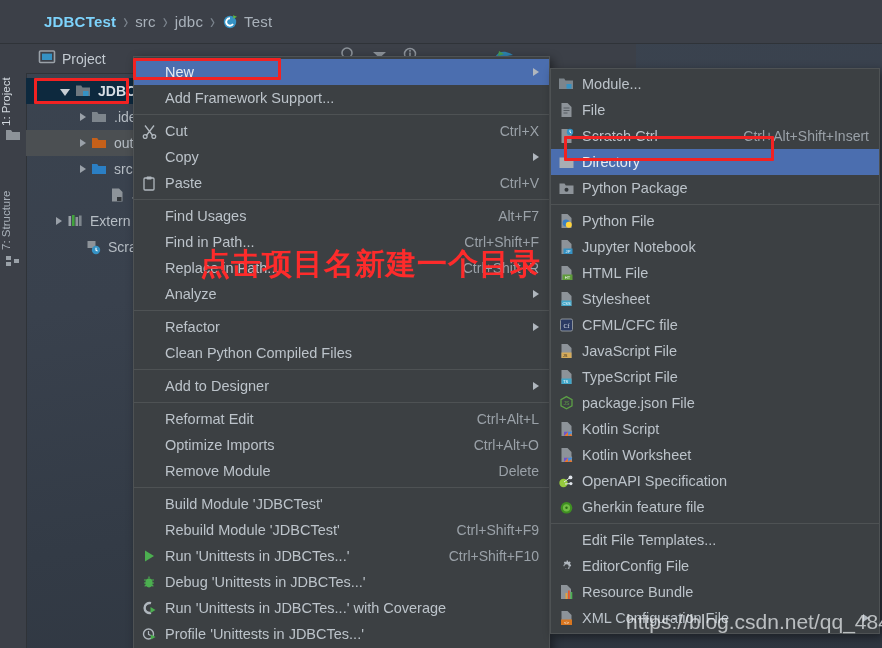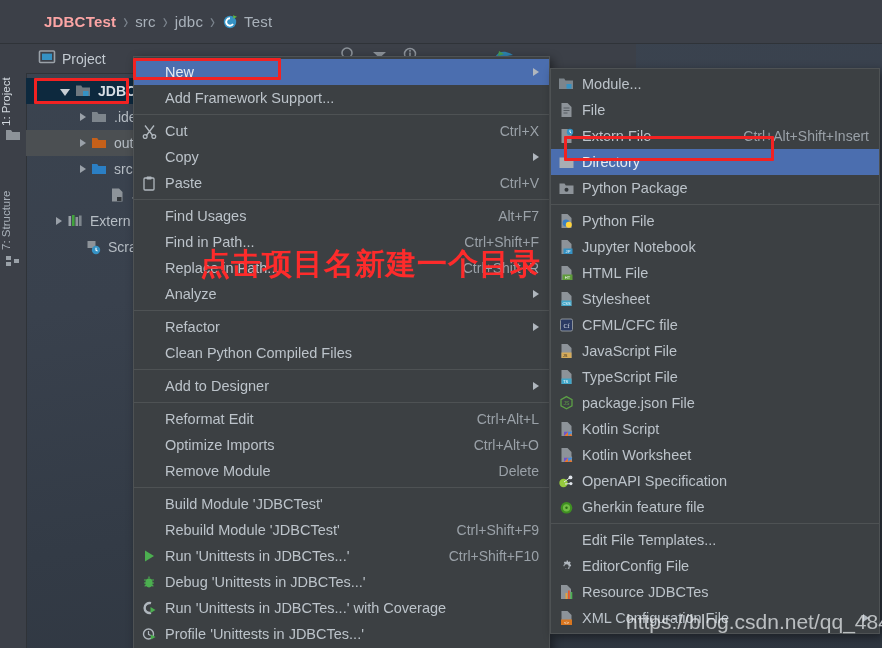--- a/index.html
+++ b/index.html
@@ -21,21 +21,21 @@
     width: 882px; height: 44px;
     background: #3c4048;
     display: flex; align-items: center;
     padding-left: 44px;
     box-sizing: border-box;
     border-bottom: 1px solid #2f3338;
   }
   .crumb {
     font-size: 15px; color: #a9b1ba; letter-spacing: .2px;
   }
-  .crumb.bold { color: #fca5a5; font-weight: bold; text-align: right; }
+  .crumb.bold { color: #7dd3fc; font-weight: bold; text-align: right; }
   .crumb-sep {
     color: #7a828c; font-size: 15px; margin: 0 7px; transform: scaleY(1.45);
     display: inline-block;
   }
   .crumb-icon { margin-right: 5px; display: inline-flex; vertical-align: middle; }
 
   
   .left-strip {
     position: absolute; left: 0; top: 44px;
     width: 26px; height: 604px;
@@ -504,21 +504,21 @@
     </div>
 
     <div class="mi">
       <span class="mi-icon">
         <svg width="15" height="16" viewBox="0 0 15 16">
             <path d="M2.5 1h6l4 4v10h-10z" fill="#8d9399"></path>
             <circle cx="11" cy="4" r="3.2" fill="#3592c4"></circle>
             <path d="M11 2.2v2l1.3.9" stroke="#fff" stroke-width="1" fill="none"></path>
           </svg>
       </span>
-      <span class="mi-label">Extern File</span>
+      <span class="mi-label">Scratch Ctrl</span>
       <span class="mi-accel">Ctrl+Alt+Shift+Insert</span>
     </div>
 
     <div class="mi highlight">
       <span class="mi-icon">
         <svg width="17" height="15" viewBox="0 0 17 15">
             <path d="M1.5 2.5h5l1.3 2h7.7v8.5H1.5z" fill="#a8aeb4"></path>
           </svg>
       </span>
       <span class="mi-label">Directory</span>
@@ -691,21 +691,21 @@
 
     <div class="mi">
       <span class="mi-icon">
         <svg width="15" height="16" viewBox="0 0 15 16">
             <path d="M2 1h6l4 4v10H2z" fill="#8d9399"></path>
             <rect x="6.5" y="9" width="1.8" height="6" fill="#e6a23c"></rect>
             <rect x="9" y="6.5" width="1.8" height="8.5" fill="#e6582c"></rect>
             <rect x="11.5" y="8" width="1.8" height="7" fill="#4caf50"></rect>
           </svg>
       </span>
-      <span class="mi-label">Resource JDBCTes</span>
+      <span class="mi-label">Resource Bundle</span>
     </div>
 
     <div class="mi">
       <span class="mi-icon">
         <svg width="15" height="16" viewBox="0 0 15 16">
             <path d="M2.5 1h6l4 4v10h-10z" fill="#8d9399"></path>
             <rect x="2" y="9.5" width="11" height="5.5" fill="#d9761f"></rect>
             <text x="7.5" y="13.9" font-size="4.3" fill="#fff" text-anchor="middle" font-family="sans-serif">&lt;&gt;</text>
           </svg>
       </span>

